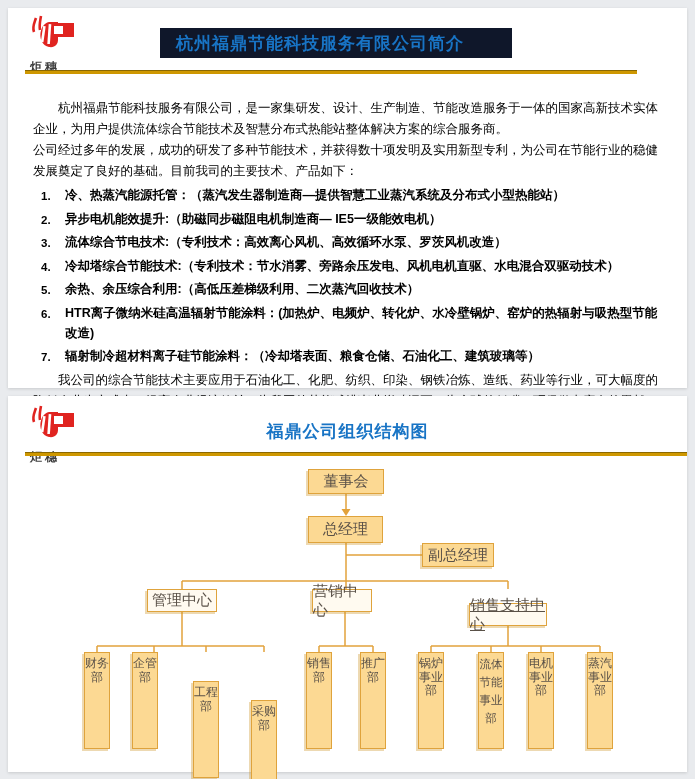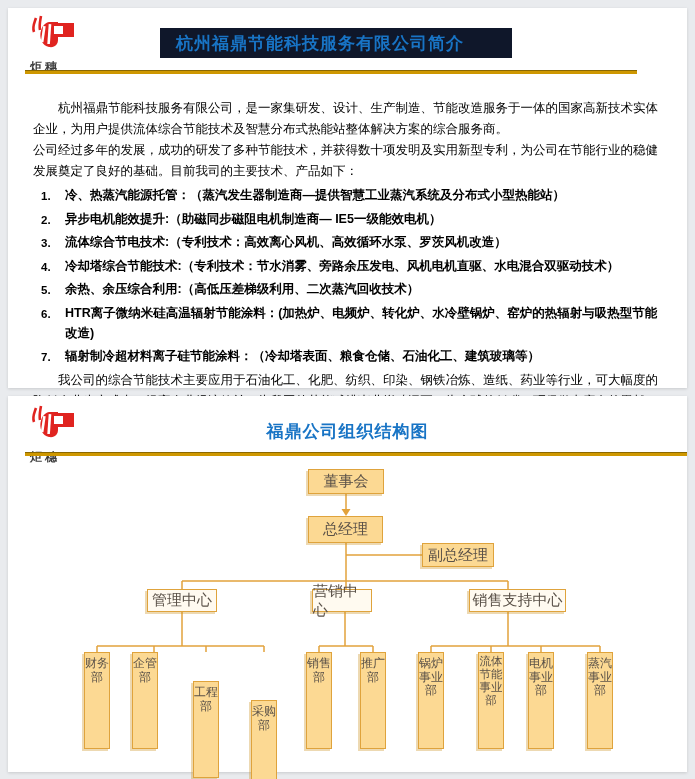--- a/index.html
+++ b/index.html
@@ -178,26 +178,26 @@
       </g>
       <polygon points="333.5,43 342.5,43 338,50" fill="#e2a23b"></polygon>
     </svg>
 
     <div class="node" style="left:300px;top:3px;width:76px;height:25px;">董事会</div>
     <div class="node" style="left:300px;top:50px;width:75px;height:27px;">总经理</div>
     <div class="node" style="left:414px;top:77px;width:72px;height:24px;">副总经理</div>
 
     <div class="node light" style="left:139px;top:123px;width:70px;height:23px;">管理中心</div>
     <div class="node light" style="left:304px;top:123px;width:60px;height:23px;">营销中心</div>
-    <div class="node light" style="left:461px;top:123px;width:97px;height:23px;">销售支持中心</div>
+    <div class="node light" style="left:461px;top:137px;width:78px;height:23px;text-decoration:underline;">销售支持中心</div>
 
     <div class="node dept" style="left:76px;">财务部</div>
     <div class="node dept" style="left:124px;">企管部</div>
     <div class="node dept" style="left:185px;margin-top:29px;">工程部</div>
     <div class="node dept" style="left:243px;margin-top:48px;">采购部</div>
     <div class="node dept" style="left:298px;">销售部</div>
     <div class="node dept" style="left:352px;">推广部</div>
     <div class="node dept" style="left:410px;">锅炉事业部</div>
-    <div class="node dept" style="left:470px;font-size:11.5px;line-height:13px;padding-top:2px;">流体节能事业部</div>
+    <div class="node dept" style="left:470px;font-size:11.5px;line-height:18px;padding-top:2px;">流体节能事业部</div>
     <div class="node dept" style="left:520px;">电机事业部</div>
     <div class="node dept" style="left:579px;">蒸汽事业部</div>
   </div>
 </div>
 
 </body></html>

